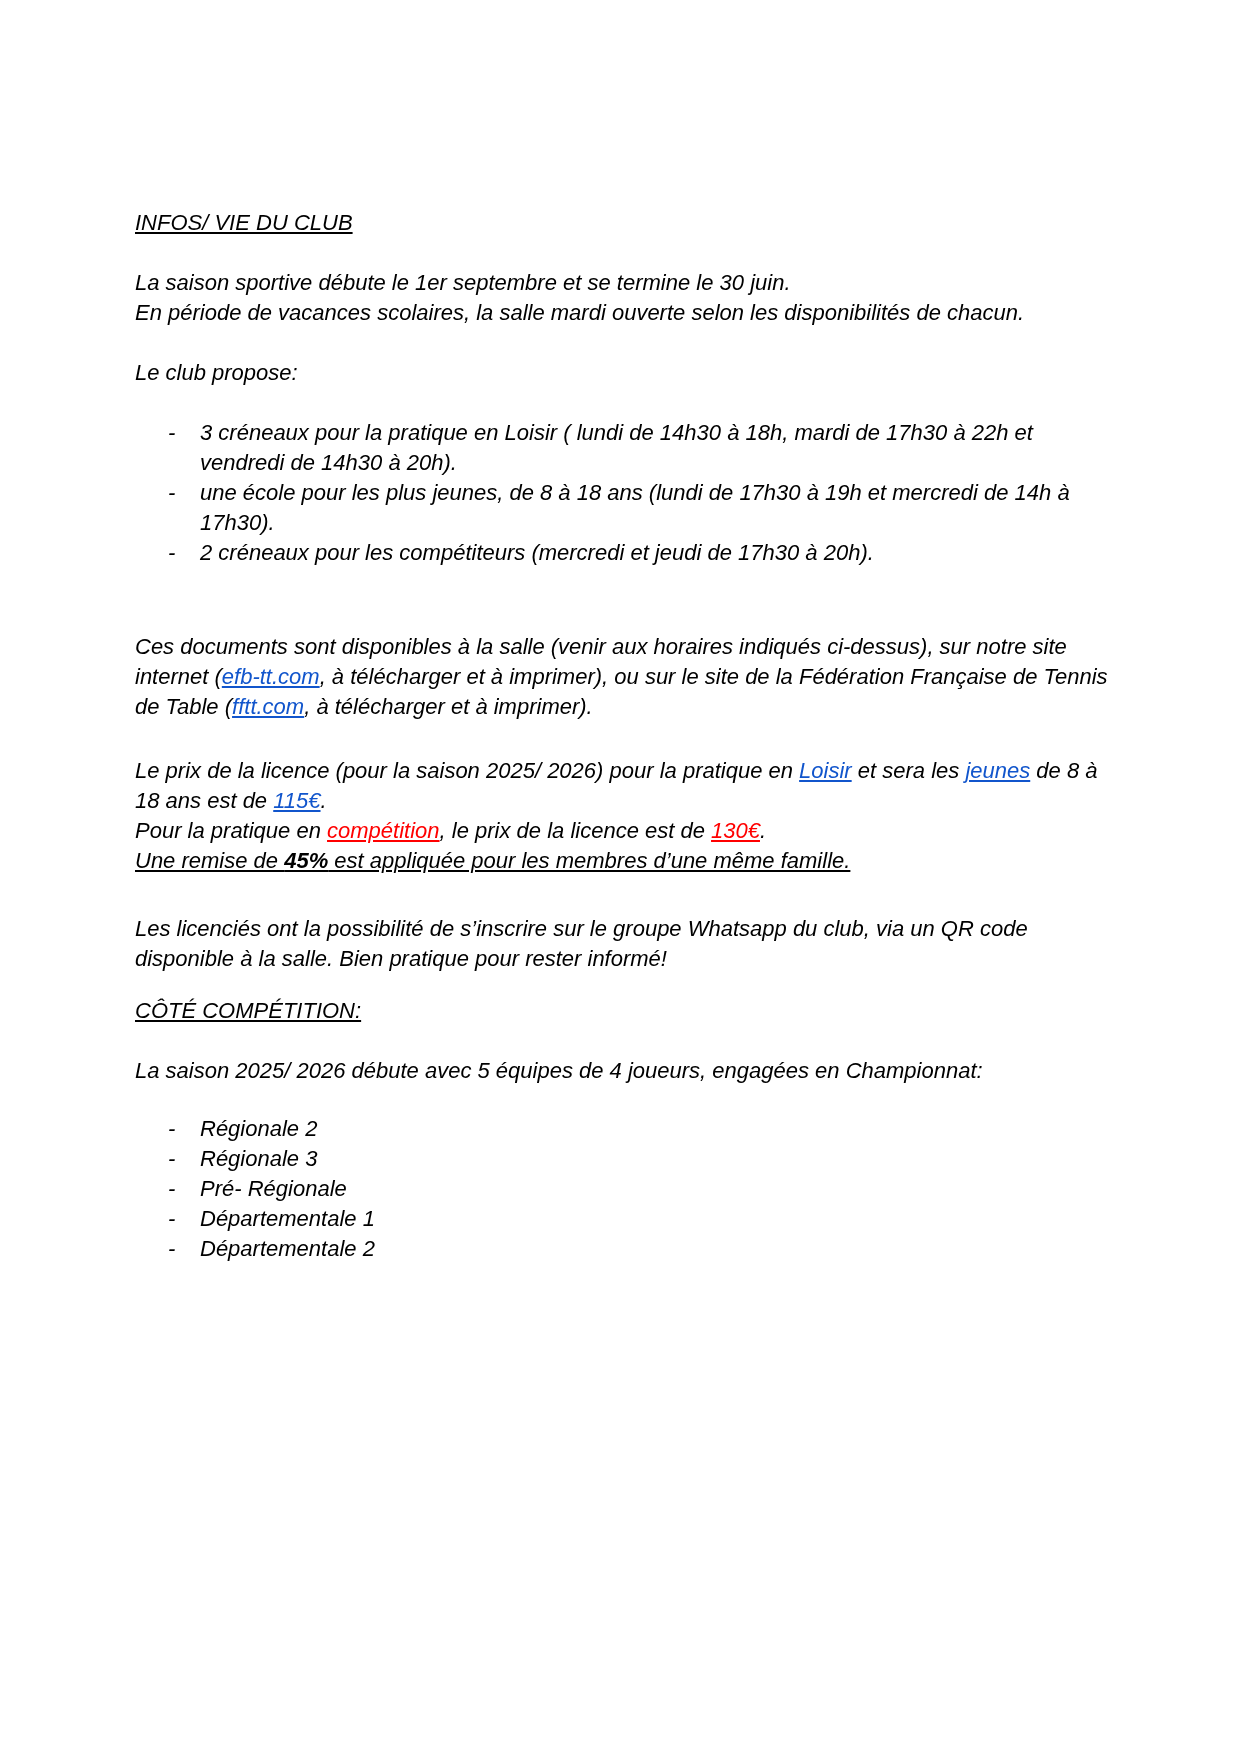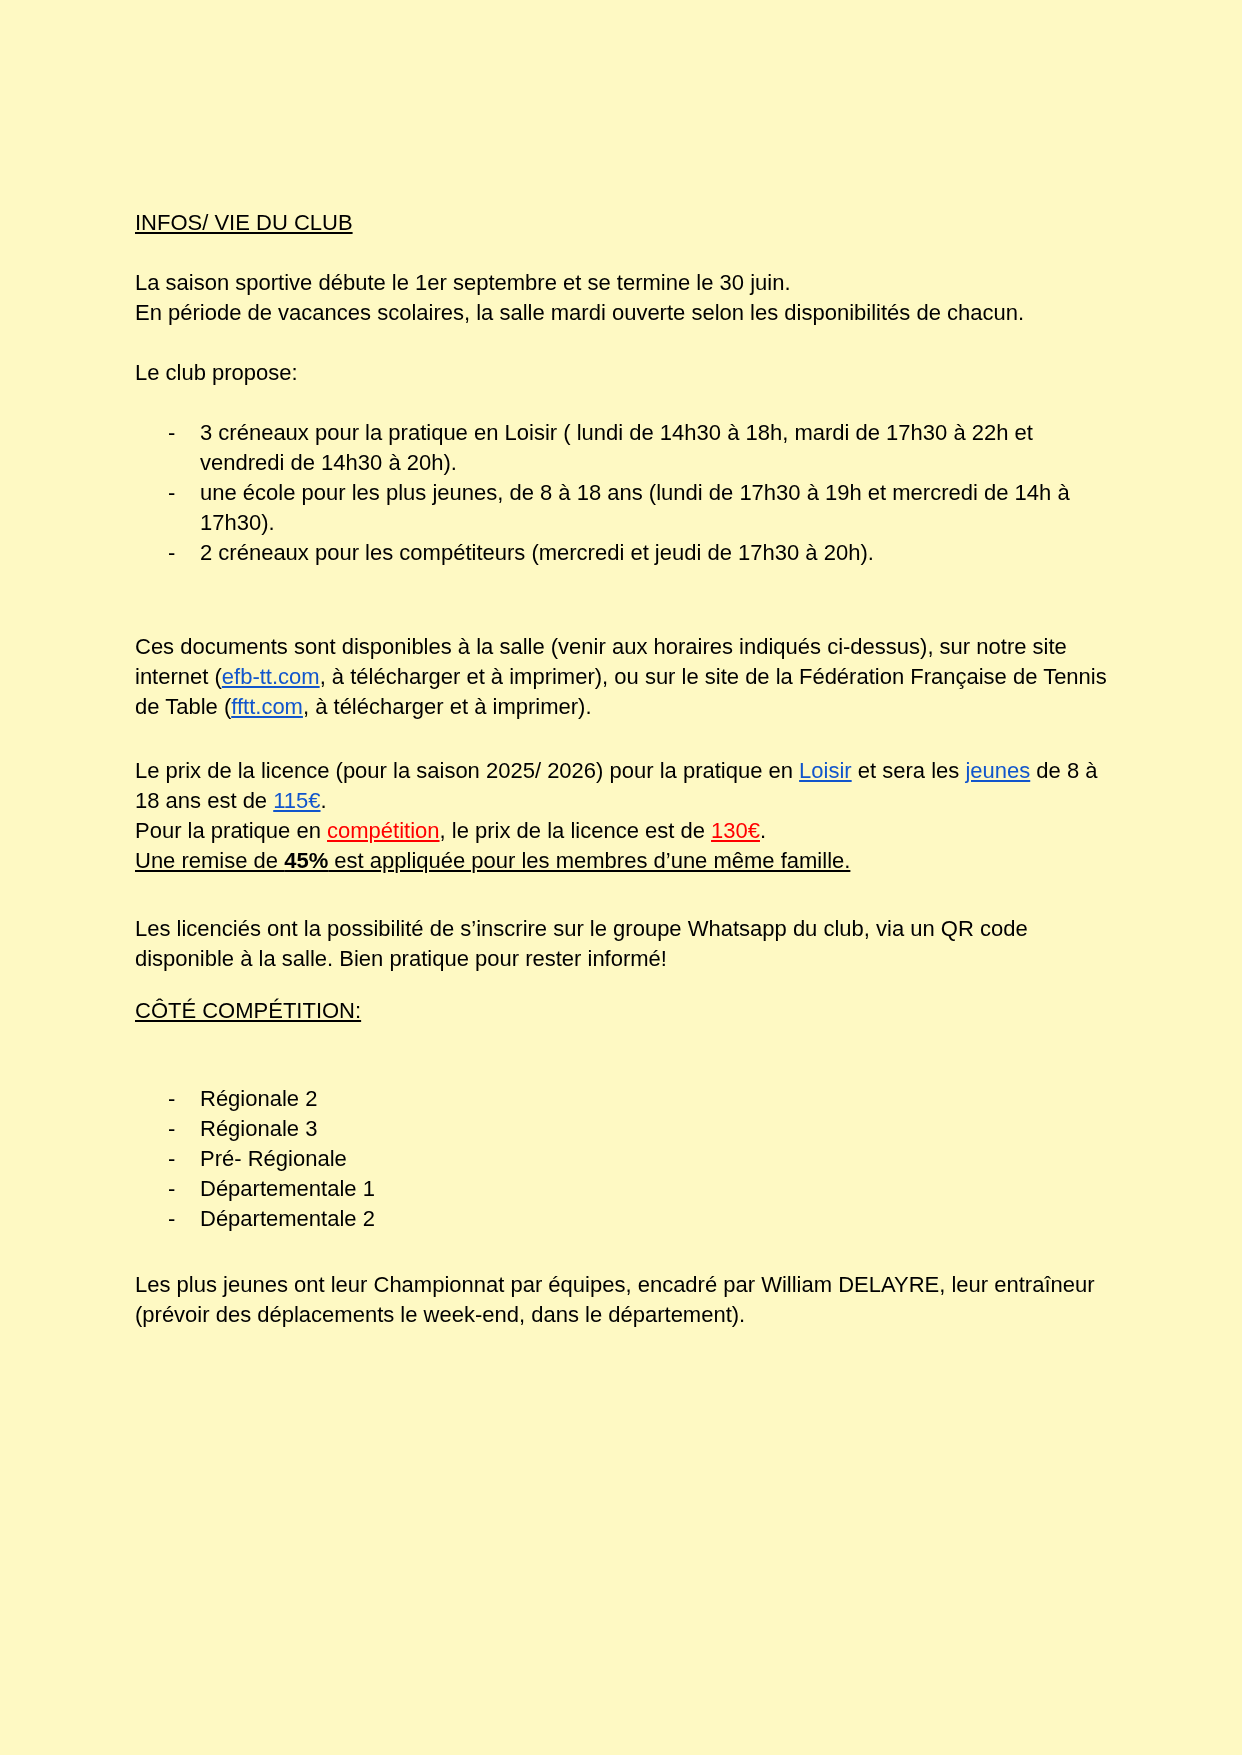--- a/index.html
+++ b/index.html
@@ -42,21 +42,21 @@
   }
   .seg-plain { color: inherit; }
   a.seg-link { color: var(--link-color, #1155cc); text-decoration: underline; cursor: pointer; text-align: center; }
   .seg-red { color: var(--red-color, #ff0000); text-decoration: underline; }
   .seg-u { text-decoration: underline; }
   .seg-bu { text-decoration: underline; font-weight: bold; }
 </style>
 </head>
 <body>
 
-<div class="page" style="background: #fef9c3; color: rgb(0, 0, 0);">
+<div class="page" style="background: #ffffff; color: rgb(0, 0, 0); font-style: italic;">
 
   <h1 class="doc-heading"><span>INFOS/ VIE DU CLUB</span></h1>
 
   <div class="sp30"></div>
 
   <p class="line">La saison sportive débute le 1er septembre et se termine le 30 juin.</p>
   <p class="line">En période de vacances scolaires, la salle mardi ouverte selon les disponibilités de chacun.</p>
 
   <div class="sp30"></div>
 
@@ -83,28 +83,28 @@
   <div class="sp38"></div>
 
   <p class="line">Les licenciés ont la possibilité de s’inscrire sur le groupe Whatsapp du club, via un QR code disponible à la salle. Bien pratique pour rester informé!</p>
 
   <div class="sp22"></div>
 
   <h2 class="doc-heading"><span>CÔTÉ COMPÉTITION:</span></h2>
 
   <div class="sp30"></div>
 
+  <p class="line">La saison 2025/ 2026 débute avec 5 équipes de 4 joueurs, engagées en Championnat:</p>
 
   <div class="sp28"></div>
 
   <ul class="dash-list">
     <li><span class="marker">-</span><span>Régionale 2</span></li>
     <li><span class="marker">-</span><span>Régionale 3</span></li>
     <li><span class="marker">-</span><span>Pré- Régionale</span></li>
     <li><span class="marker">-</span><span>Départementale 1</span></li>
     <li><span class="marker">-</span><span>Départementale 2</span></li>
   </ul>
 
   <div class="sp36"></div>
 
-  <p class="line">Les plus jeunes ont leur Championnat par équipes, encadré par William DELAYRE, leur entraîneur (prévoir des déplacements le week-end, dans le département).</p>
 
 </div>
 
 </body></html>

